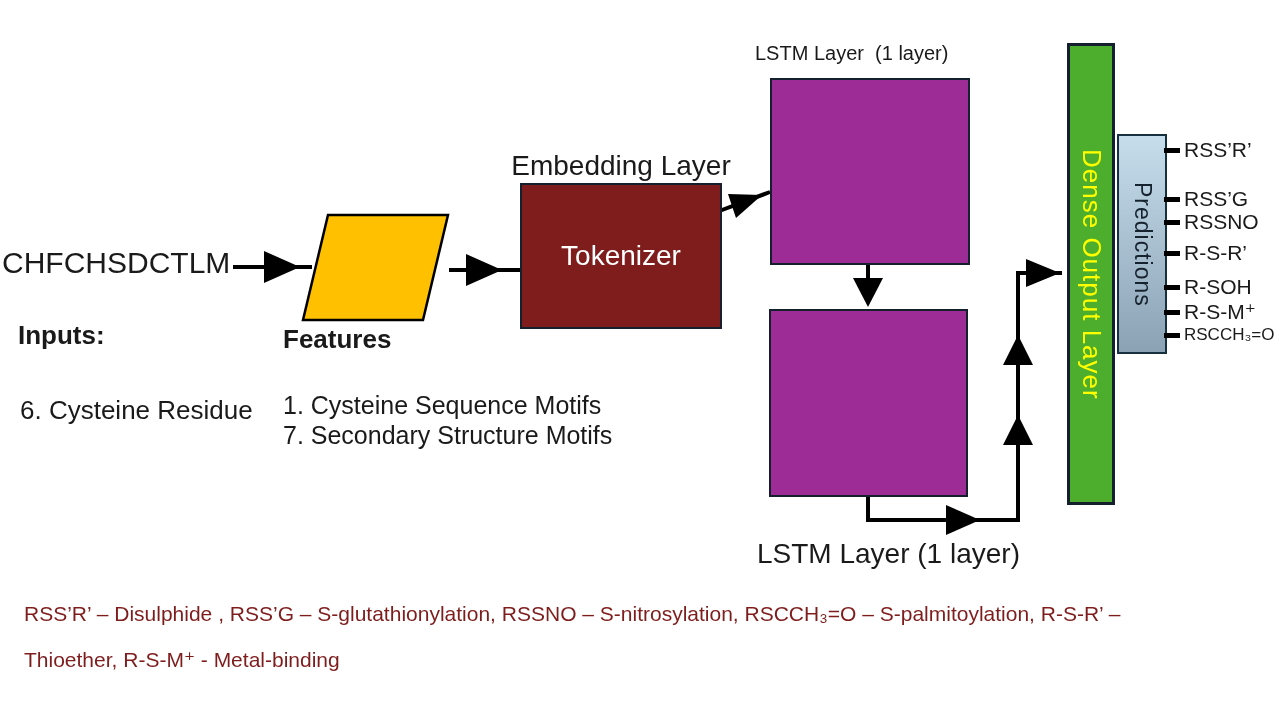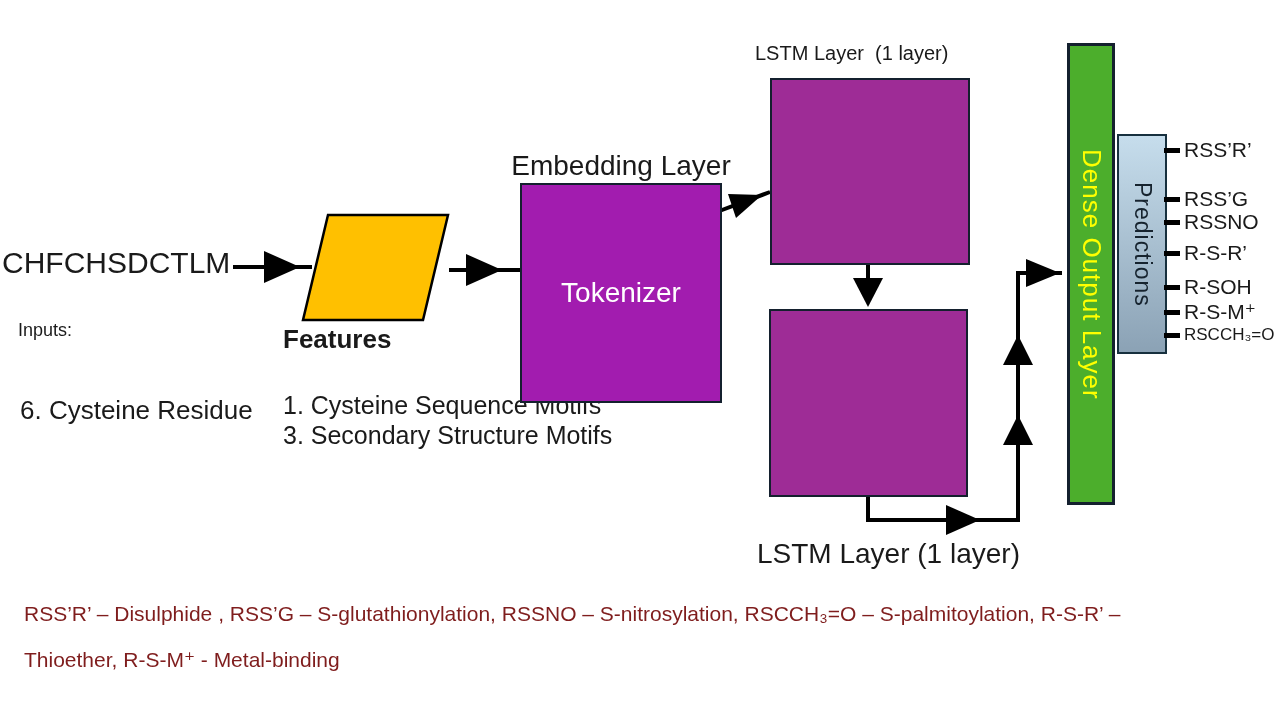--- a/index.html
+++ b/index.html
@@ -6,28 +6,28 @@
   .canvas{
     position:relative;width:1280px;height:720px;background:#ffffff;
     font-family:"Liberation Sans","DejaVu Sans",sans-serif;color:#1a1a1a;overflow:hidden;
   }
   .abs{position:absolute;}
   svg.overlay{position:absolute;left:0;top:0;width:1280px;height:720px;pointer-events:none;}
   .box{
     position:absolute;box-sizing:border-box;border:2.5px solid #14202e;
     display:flex;align-items:center;justify-content:center;
   }
-  .tokenizer{left:520px;top:183px;width:202px;height:220px;background:#a21caf;color:#ffffff;font-size:28px;}
+  .tokenizer{left:520px;top:183px;width:202px;height:146px;background:#7f1d1d;color:#ffffff;font-size:28px;}
   .lstm1{left:770px;top:78px;width:200px;height:187px;background:#9E2C96;}
   .lstm2{left:769px;top:309px;width:199px;height:188px;background:#9E2C96;}
   .dense{left:1067px;top:43px;width:48px;height:462px;background:#4CAE2C;border-width:3px;color:#FFFF00;font-size:26px;}
   .pred{left:1117px;top:134px;width:50px;height:220px;background:linear-gradient(#C6DDEC,#8BA2B5);color:#16232e;font-size:23px;border-color:#17303e;}
   .vtext{writing-mode:vertical-rl;text-align:center;letter-spacing:1px;white-space:nowrap;}
   .seq{left:2px;top:246px;font-size:30px;white-space:nowrap;}
-  .inputs-h{left:18px;top:320px;font-size:18px;font-weight:normal;}
+  .inputs-h{left:18px;top:320px;font-size:26px;font-weight:bold;}
   .inputs-list{left:20px;top:395px;font-size:26px;line-height:30px;}
   .features-label{left:283px;top:324px;font-size:26px;font-weight:bold;}
   .features-list{left:283px;top:390px;font-size:25px;line-height:30px;}
   .embed-title{left:466px;top:150px;width:310px;text-align:center;font-size:28px;}
   .lstm1-title{left:755px;top:42px;font-size:20px;white-space:pre;}
   .lstm2-title{left:757px;top:538px;font-size:28px;white-space:pre;}
   .prow{position:absolute;left:1164px;display:flex;align-items:center;gap:4px;font-size:21px;white-space:nowrap;}
   .prow.small{font-size:17px;}
   .tick{width:16px;height:5px;background:#000000;flex:none;}
   .caption{left:24px;font-size:21px;white-space:nowrap;color:#7f1d1d;}
@@ -63,21 +63,21 @@
   <div class="abs seq">CHFCHSDCTLM</div>
 
   <div class="abs inputs-h">Inputs:</div>
   <div class="abs inputs-list">
     <div>6. Cysteine Residue</div>
   </div>
 
   <div class="abs features-label">Features</div>
   <div class="abs features-list">
     <div>1. Cysteine Sequence Motifs</div>
-    <div>3. Secondary Structure Motifs</div>
+    <div>7. Secondary Structure Motifs</div>
   </div>
 
   <div class="abs embed-title">Embedding Layer</div>
   <div class="box tokenizer">
     <span>Tokenizer</span>
   </div>
 
   <div class="abs lstm1-title">LSTM Layer  (1 layer)</div>
   <div class="box lstm1"></div>
   <div class="box lstm2"></div>

